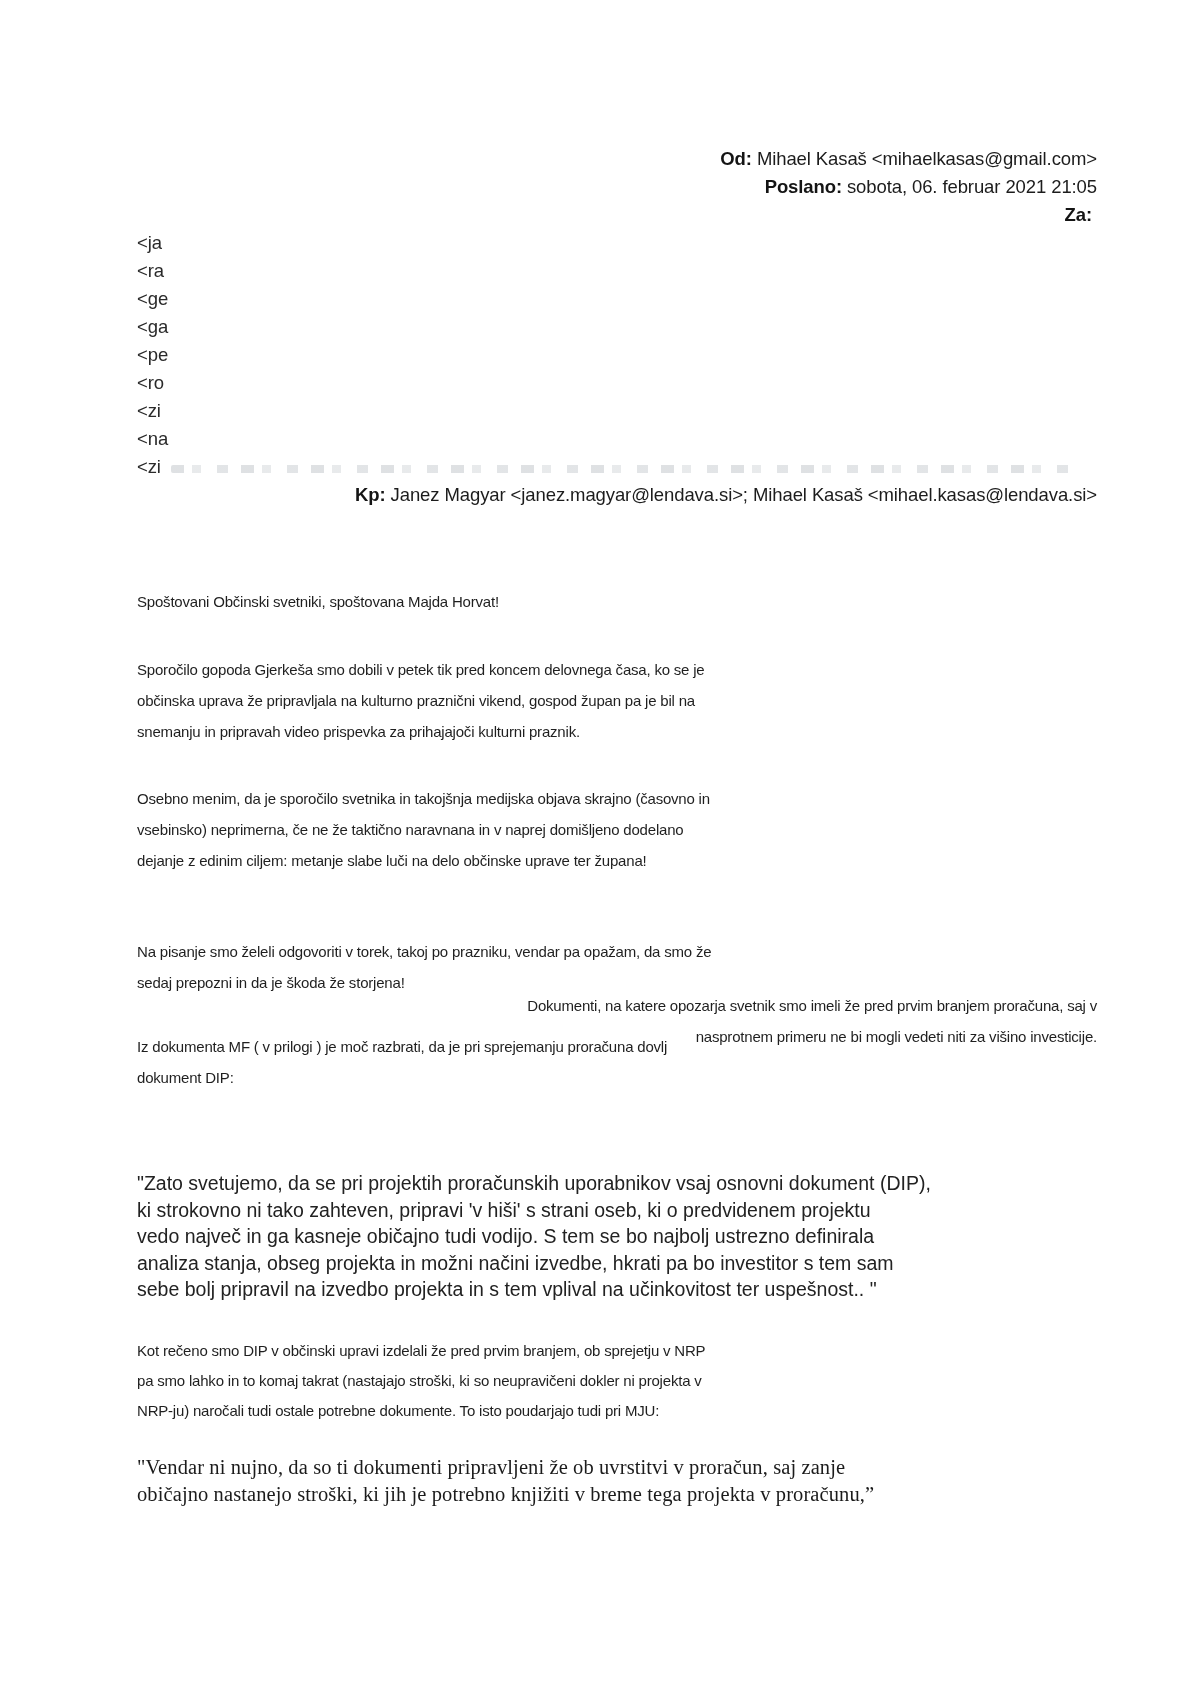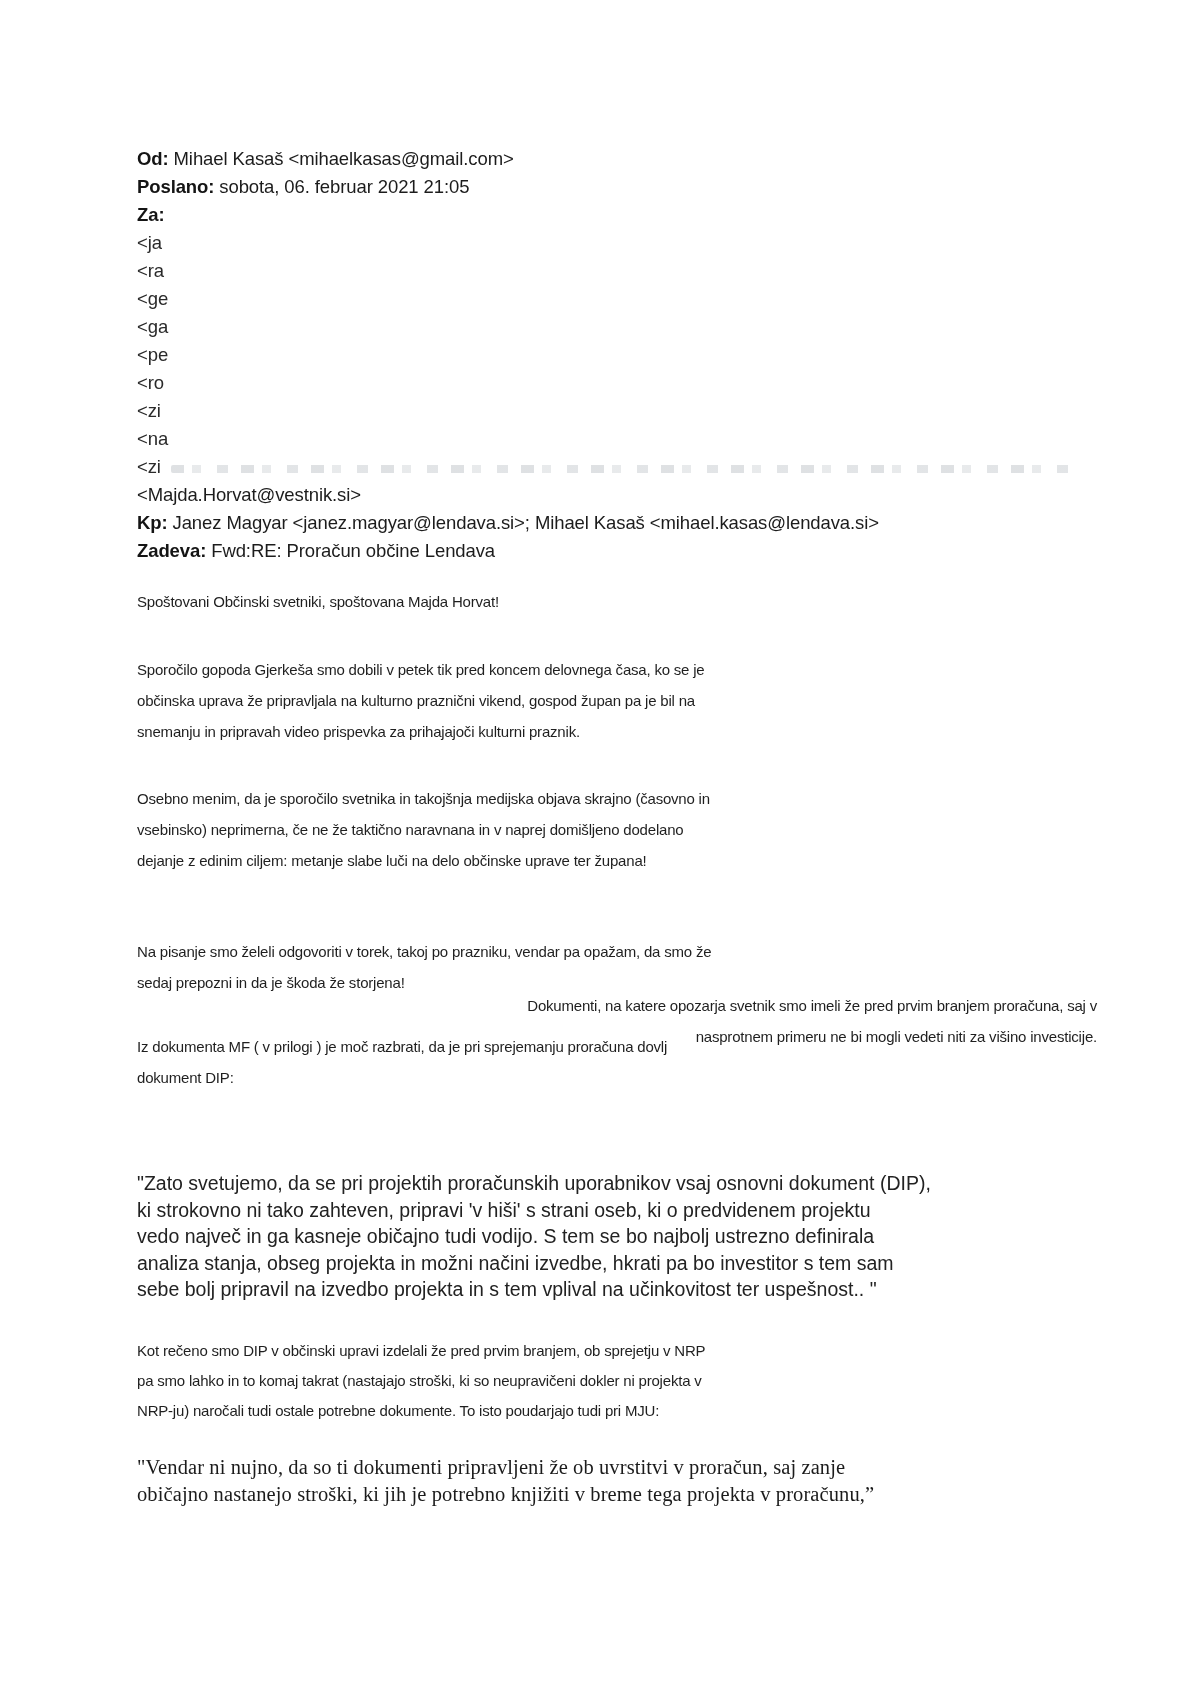--- a/index.html
+++ b/index.html
@@ -19,21 +19,21 @@
   
   .email-header{
     position:absolute;
     left:137px;top:145px;
     width:960px;
     font-size:18.5px;
     line-height:28px;
     letter-spacing:-0.1px;
     color:#1c1c1c;
   }
-  .hline{white-space:nowrap;height:28px;overflow:hidden;}
+  .hline{white-space:nowrap;height:28px;overflow:hidden;text-align:right;}
   .lbl{font-weight:700;margin-right:5px;color:#141414;}
   .redacted-line{height:28px;white-space:nowrap;overflow:hidden;color:#2a2a2a;}
   .ghost{
     display:inline-block;
     vertical-align:baseline;
     width:905px;height:8px;
     margin-left:10px;
     opacity:0.38;
     background:repeating-linear-gradient(90deg,
       #aab0b6 0 13px, transparent 13px 21px,
@@ -97,31 +97,25 @@
     <div class="redacted-line"><span>&lt;ja</span></div>
     <div class="redacted-line"><span>&lt;ra</span></div>
     <div class="redacted-line"><span>&lt;ge</span></div>
     <div class="redacted-line"><span>&lt;ga</span></div>
     <div class="redacted-line"><span>&lt;pe</span></div>
     <div class="redacted-line"><span>&lt;ro</span></div>
     <div class="redacted-line"><span>&lt;zi</span></div>
     <div class="redacted-line"><span>&lt;na</span></div>
     <div class="redacted-line"><span>&lt;zi</span><span class="ghost"></span></div>
 
-    <div class="hline">
-      <span>&lt;Majda.Horvat@vestnik.si&gt;</span>
-    </div>
 
     <div class="hline">
       <span class="lbl">Kp:</span><span>Janez Magyar &lt;janez.magyar@lendava.si&gt;; Mihael Kasaš &lt;mihael.kasas@lendava.si&gt;</span>
     </div>
 
-    <div class="hline">
-      <span class="lbl">Zadeva:</span><span>Fwd:RE: Proračun občine Lendava</span>
-    </div>
 
   </div>
 
   <div class="para salutation">Spoštovani Občinski svetniki, spoštovana Majda Horvat!</div>
 
   <div class="para p1">Sporočilo gopoda Gjerkeša smo dobili v petek tik pred koncem delovnega časa, ko se je
 občinska uprava že pripravljala na kulturno praznični vikend, gospod župan pa je bil na
 snemanju in pripravah video prispevka za prihajajoči kulturni praznik.</div>
 
   <div class="para p2">Osebno menim, da je sporočilo svetnika in takojšnja medijska objava skrajno (časovno in

